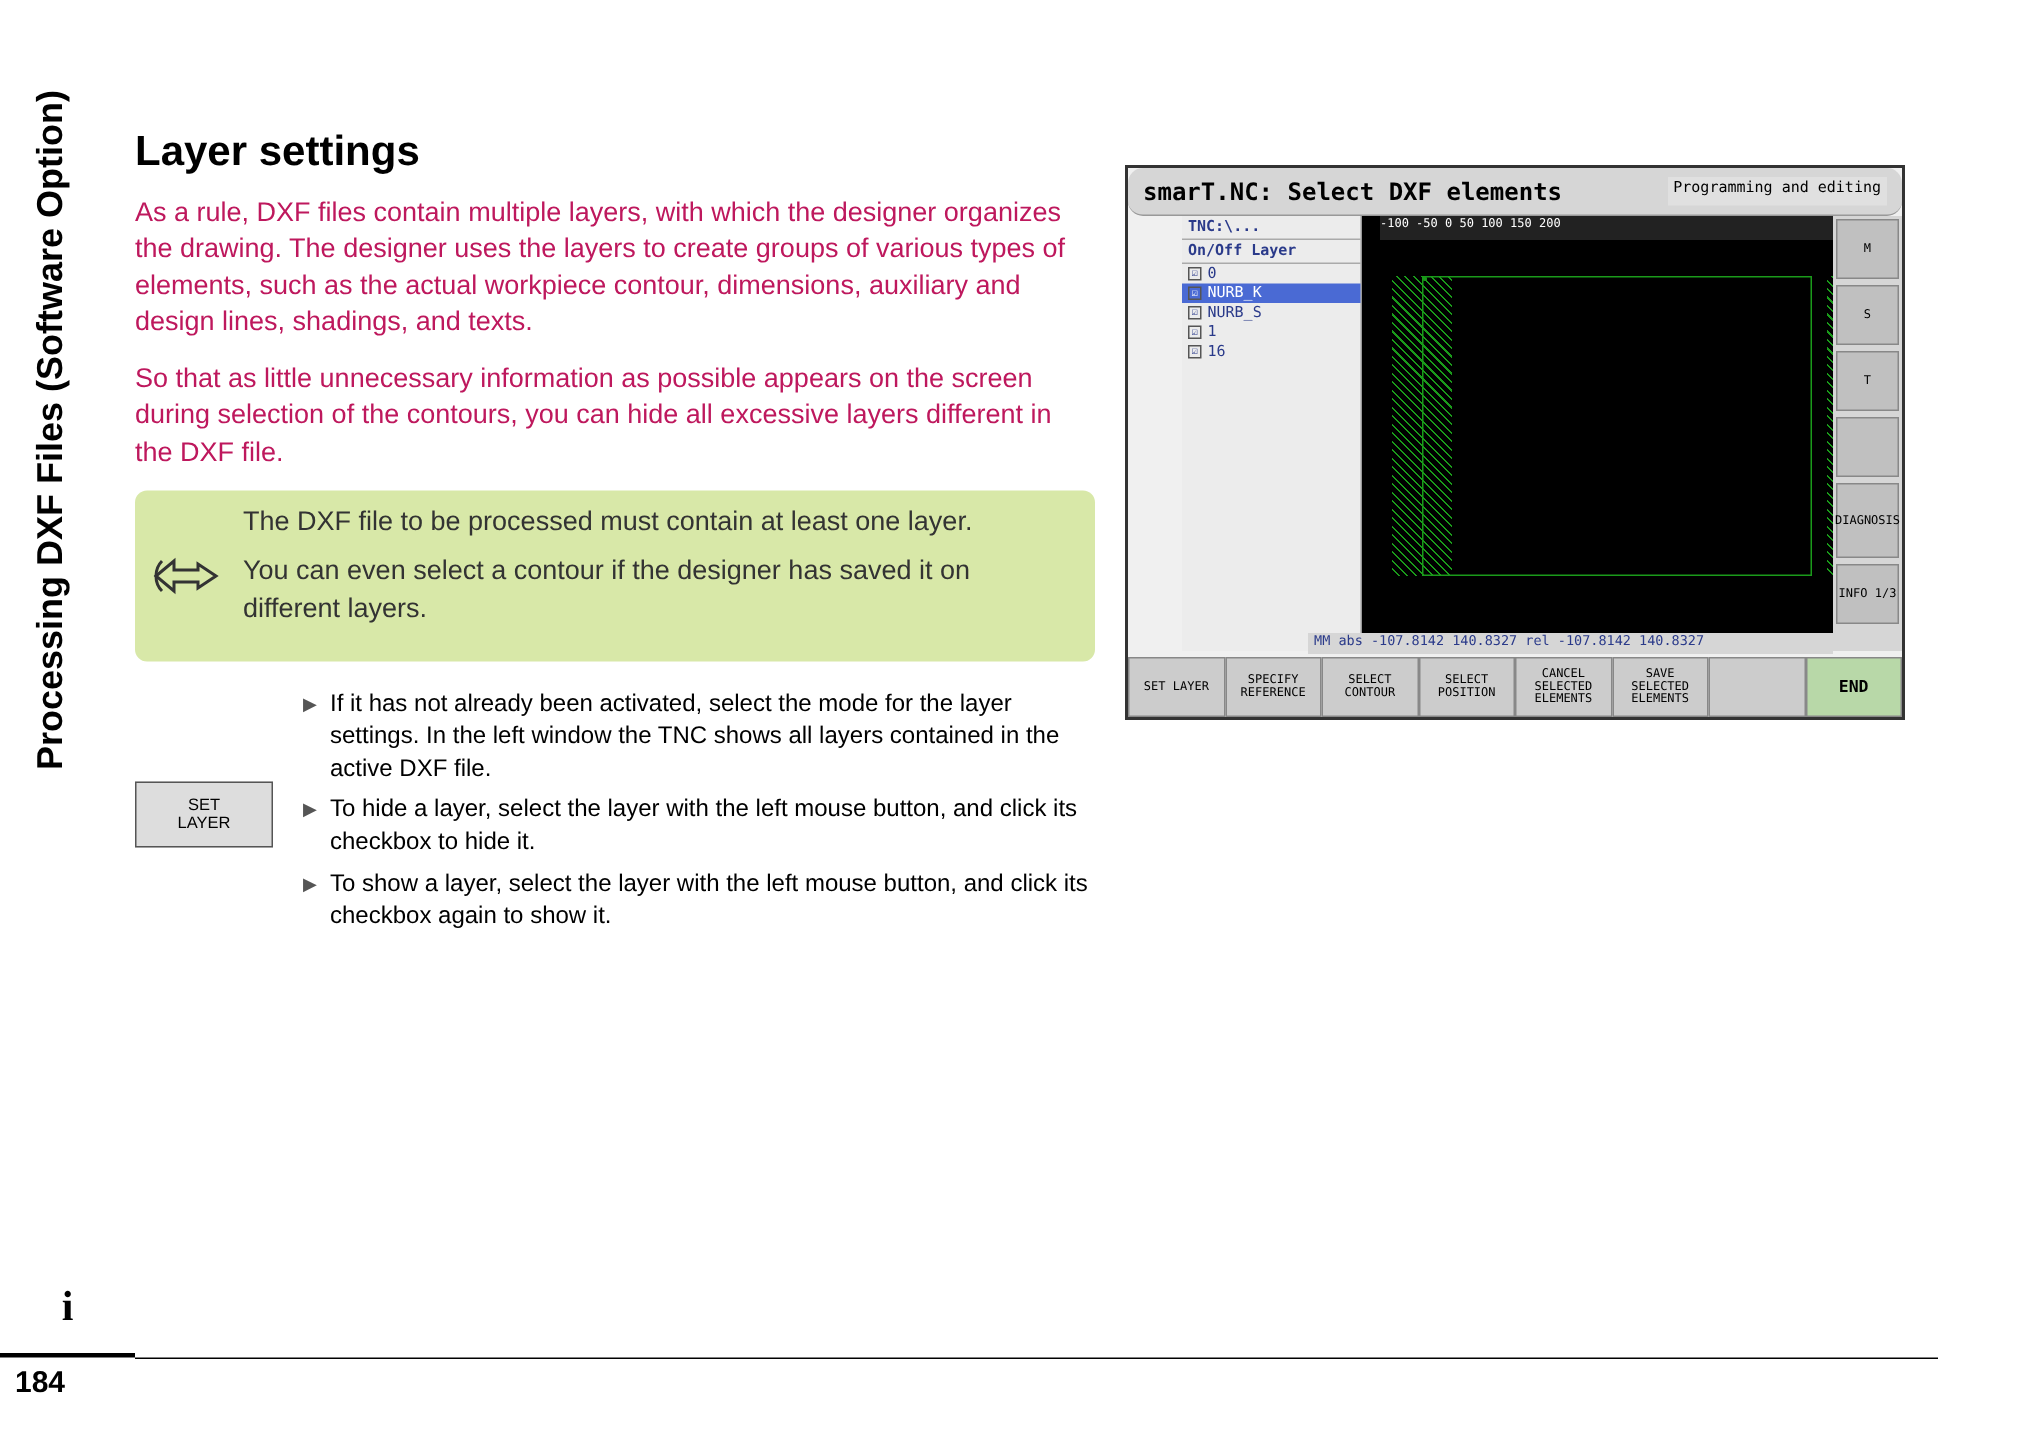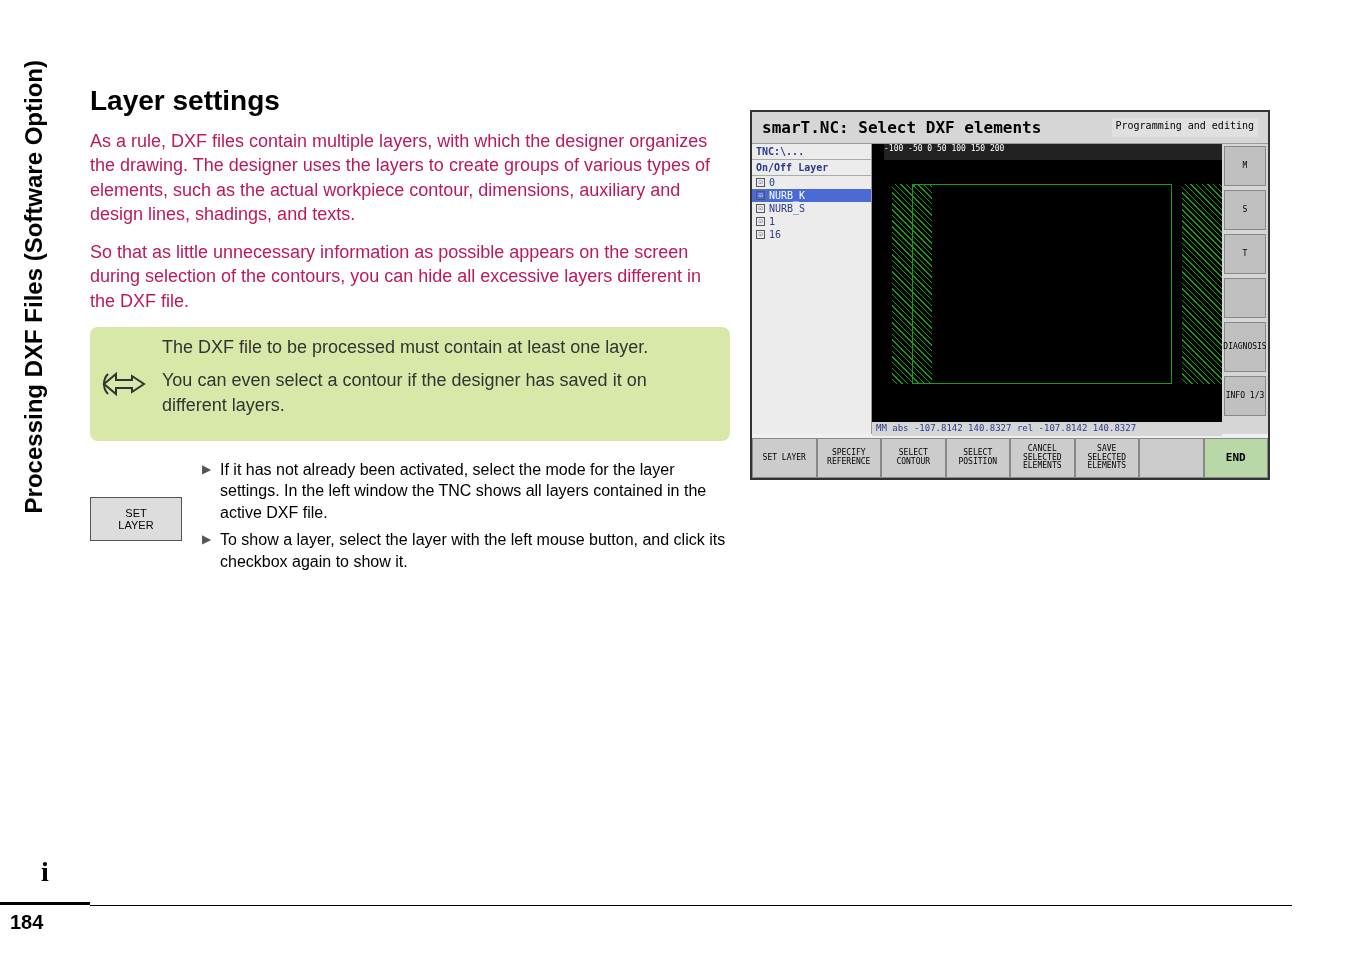--- a/index.html
+++ b/index.html
@@ -109,30 +109,32 @@
     }
     .screen-title {
       background: #d6d6d6;
       padding: 6px 10px;
       font-family: monospace;
       font-size: 16px;
       font-weight: bold;
       border-bottom: 1px solid #999;
       display: flex;
       justify-content: space-between;
+      border-radius: 10px;
     }
     .screen-mode {
       background: #e0e0e0;
       font-size: 10px;
       padding: 2px 4px;
       font-weight: normal;
     }
     .screen-main {
       display: flex;
       height: 290px;
+      margin-left: 36px;
     }
     .layer-panel {
       width: 120px;
       background: #ececec;
       border-right: 1px solid #999;
       font-size: 10px;
     }
     .layer-header {
       padding: 2px 4px;
       border-bottom: 1px solid #aaa;
@@ -299,20 +301,21 @@
     </div>
   </div>
 
   <div class="instruction-block">
     <div class="soft-key">
       <span>SET</span>
       <span>LAYER</span>
     </div>
     <ul class="instr-list">
       <li>If it has not already been activated, select the mode for the layer settings. In the left window the TNC shows all layers contained in the active DXF file.</li>
+      <li>To hide a layer, select the layer with the left mouse button, and click its checkbox to hide it.</li>
       <li>To show a layer, select the layer with the left mouse button, and click its checkbox again to show it.</li>
     </ul>
   </div>
 </div>
 
 <div class="screenshot">
   <div class="screen-title">
     <span>smarT.NC: Select DXF elements</span>
     <span class="screen-mode">Programming and editing</span>
   </div>

